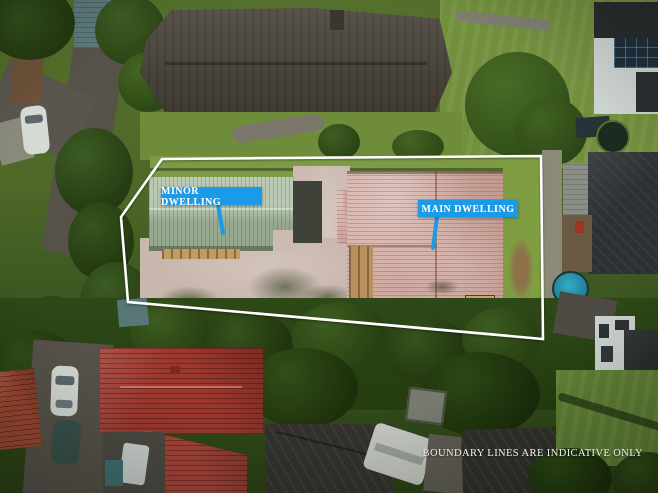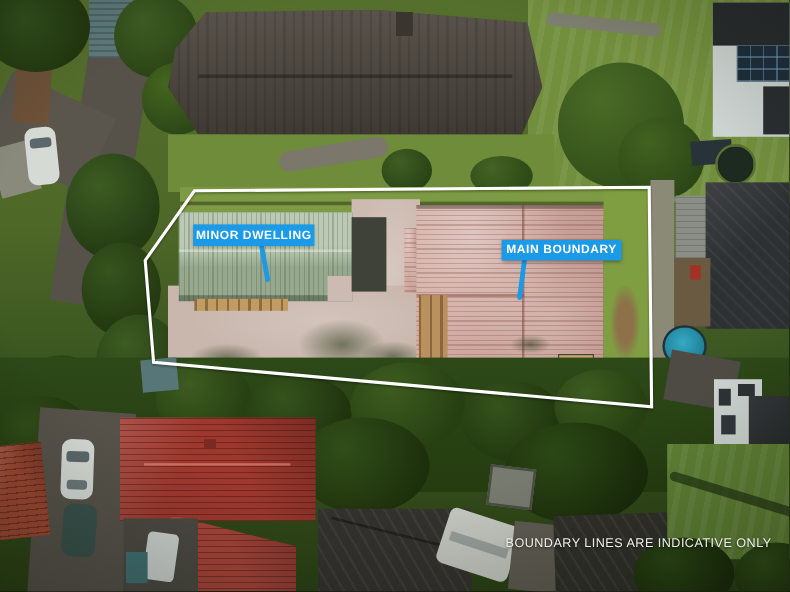--- a/index.html
+++ b/index.html
@@ -1,17 +1,17 @@
 <!DOCTYPE html>
 <html><head>
 <meta charset="utf-8">
 <style>
   html,body{margin:0;padding:0;background:#111;}
   .photo{position:relative;width:658px;height:493px;overflow:hidden;
-         font-family:Liberation Sans, sans-serif;
+         font-family:Liberation Serif, serif;
          background:linear-gradient(180deg,#55702c 0%,#4e6828 38%,#3a5520 62%,#2a4114 100%);}
   .abs{position:absolute;}
   .tree{position:absolute;border-radius:50%;}
   
   .lawn{background-color:#728f3d;background-image:repeating-linear-gradient(100deg,rgba(255,255,255,.06) 0 5px,transparent 5px 13px);}
   .asphalt{background:#56524a;}
   .paving{background-color:#cdbbb1;background-image:radial-gradient(ellipse at 60% 40%,rgba(255,255,255,.18),transparent 60%);}
   .bigroof{background-color:#4a443b;
     background-image:repeating-linear-gradient(90deg,rgba(0,0,0,.10) 0 2px,transparent 2px 8px),
       linear-gradient(180deg,rgba(255,255,255,.08),rgba(0,0,0,.16));
@@ -180,17 +180,17 @@
 
   <div class="abs vignette" style="left:0;top:0;width:658px;height:493px;"></div>
 
   <svg class="bndsvg" width="658" height="493" viewBox="0 0 658 493">
     <polygon fill="none" stroke="#ffffff" stroke-width="2.6" style="filter:drop-shadow(0 1px 1px rgba(0,0,0,.4));" points="162,159 541,156 543,339 128,302 121,217"></polygon>
     <line stroke="#1b9ae8" stroke-width="4" stroke-linecap="round" x1="218" y1="205" x2="223" y2="233"></line>
     <line stroke="#1b9ae8" stroke-width="4" stroke-linecap="round" x1="437" y1="217" x2="433" y2="248"></line>
   </svg>
 
   <div class="label" style="left:161px;top:187px;width:101px;height:18px;">MINOR DWELLING</div>
-  <div class="label" style="left:418px;top:200px;width:100px;height:17px;">MAIN BOUNDARY</div>
+  <div class="label" style="left:418px;top:200px;width:100px;height:17px;">MAIN DWELLING</div>
 
   <div class="disclaimer" style="right:15px;top:447px;">BOUNDARY LINES ARE INDICATIVE ONLY</div>
 
 </div>
 
 </body></html>

